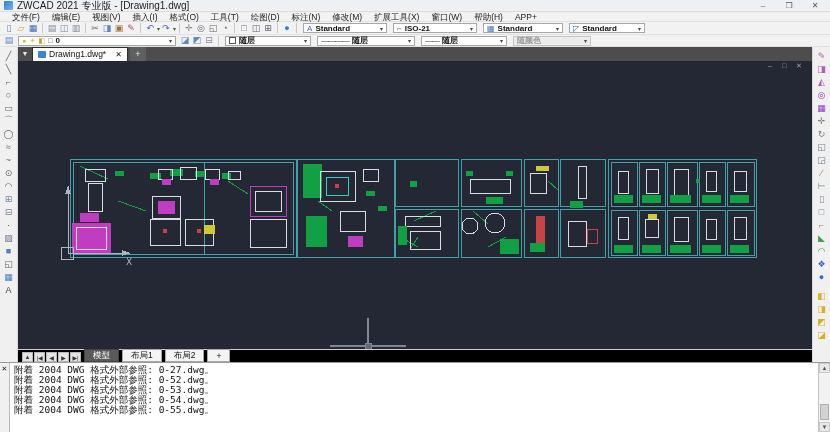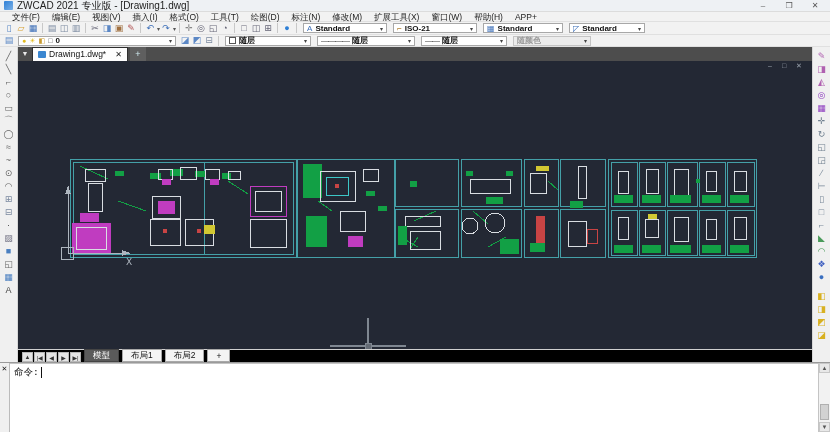--- a/index.html
+++ b/index.html
@@ -368,24 +368,25 @@
       <span class="vtbi" style="color: rgb(216, 176, 32);">◩</span>
       <span class="vtbi" style="color: rgb(216, 176, 32);">◪</span>
     </div>
 </div>
 
 <div class="cmd">
   <div class="cmd-left">
     <span class="x">✕</span>
   </div>
   <div class="cmd-body">
-    <div class="cmd-input">
-      <span>命令:</span>
-      <span class="caret"></span>
-    </div>
+    <div class="cmd-hist" id="cmdhist">附着 2004 DWG 格式外部参照: 0-27.dwg。
+附着 2004 DWG 格式外部参照: 0-52.dwg。
+附着 2004 DWG 格式外部参照: 0-53.dwg。
+附着 2004 DWG 格式外部参照: 0-54.dwg。
+附着 2004 DWG 格式外部参照: 0-55.dwg。</div>
   </div>
   <div class="cmd-scroll">
     <div class="scr-btn">▲</div>
     <div class="scr-track">
       <div class="scr-thumb"></div>
     </div>
     <div class="scr-btn">▼</div>
   </div>
 </div>
 

